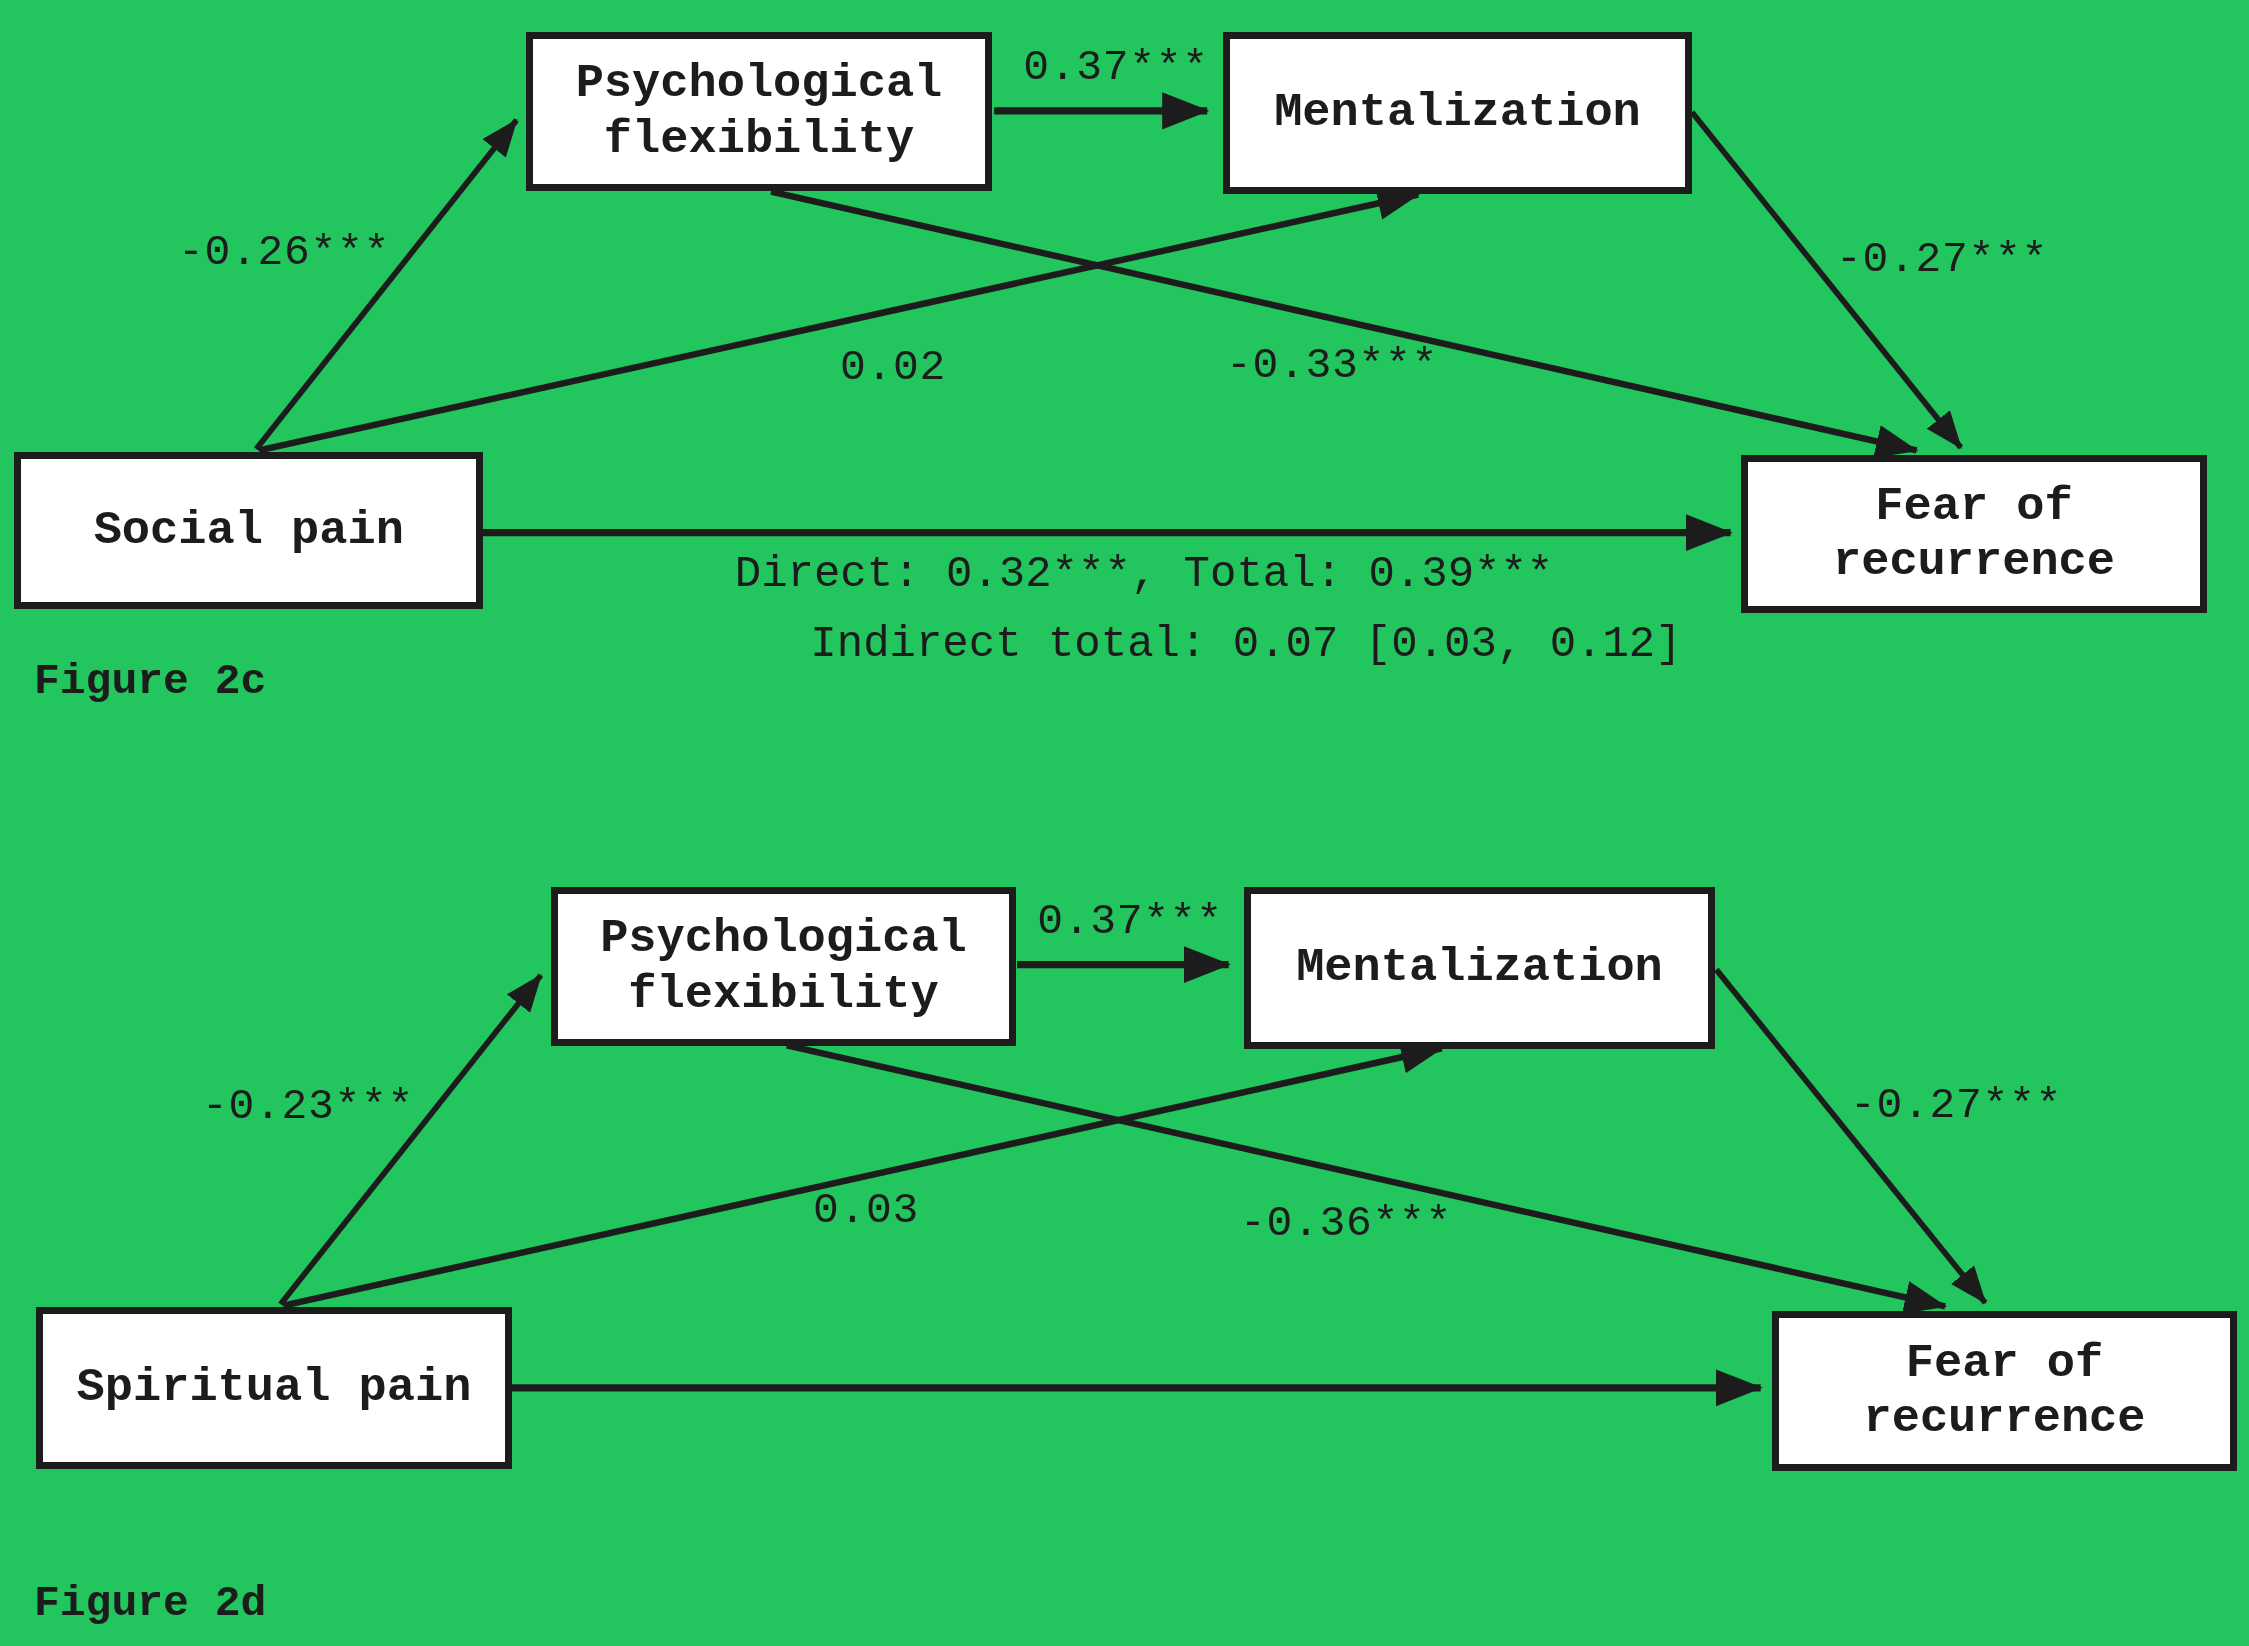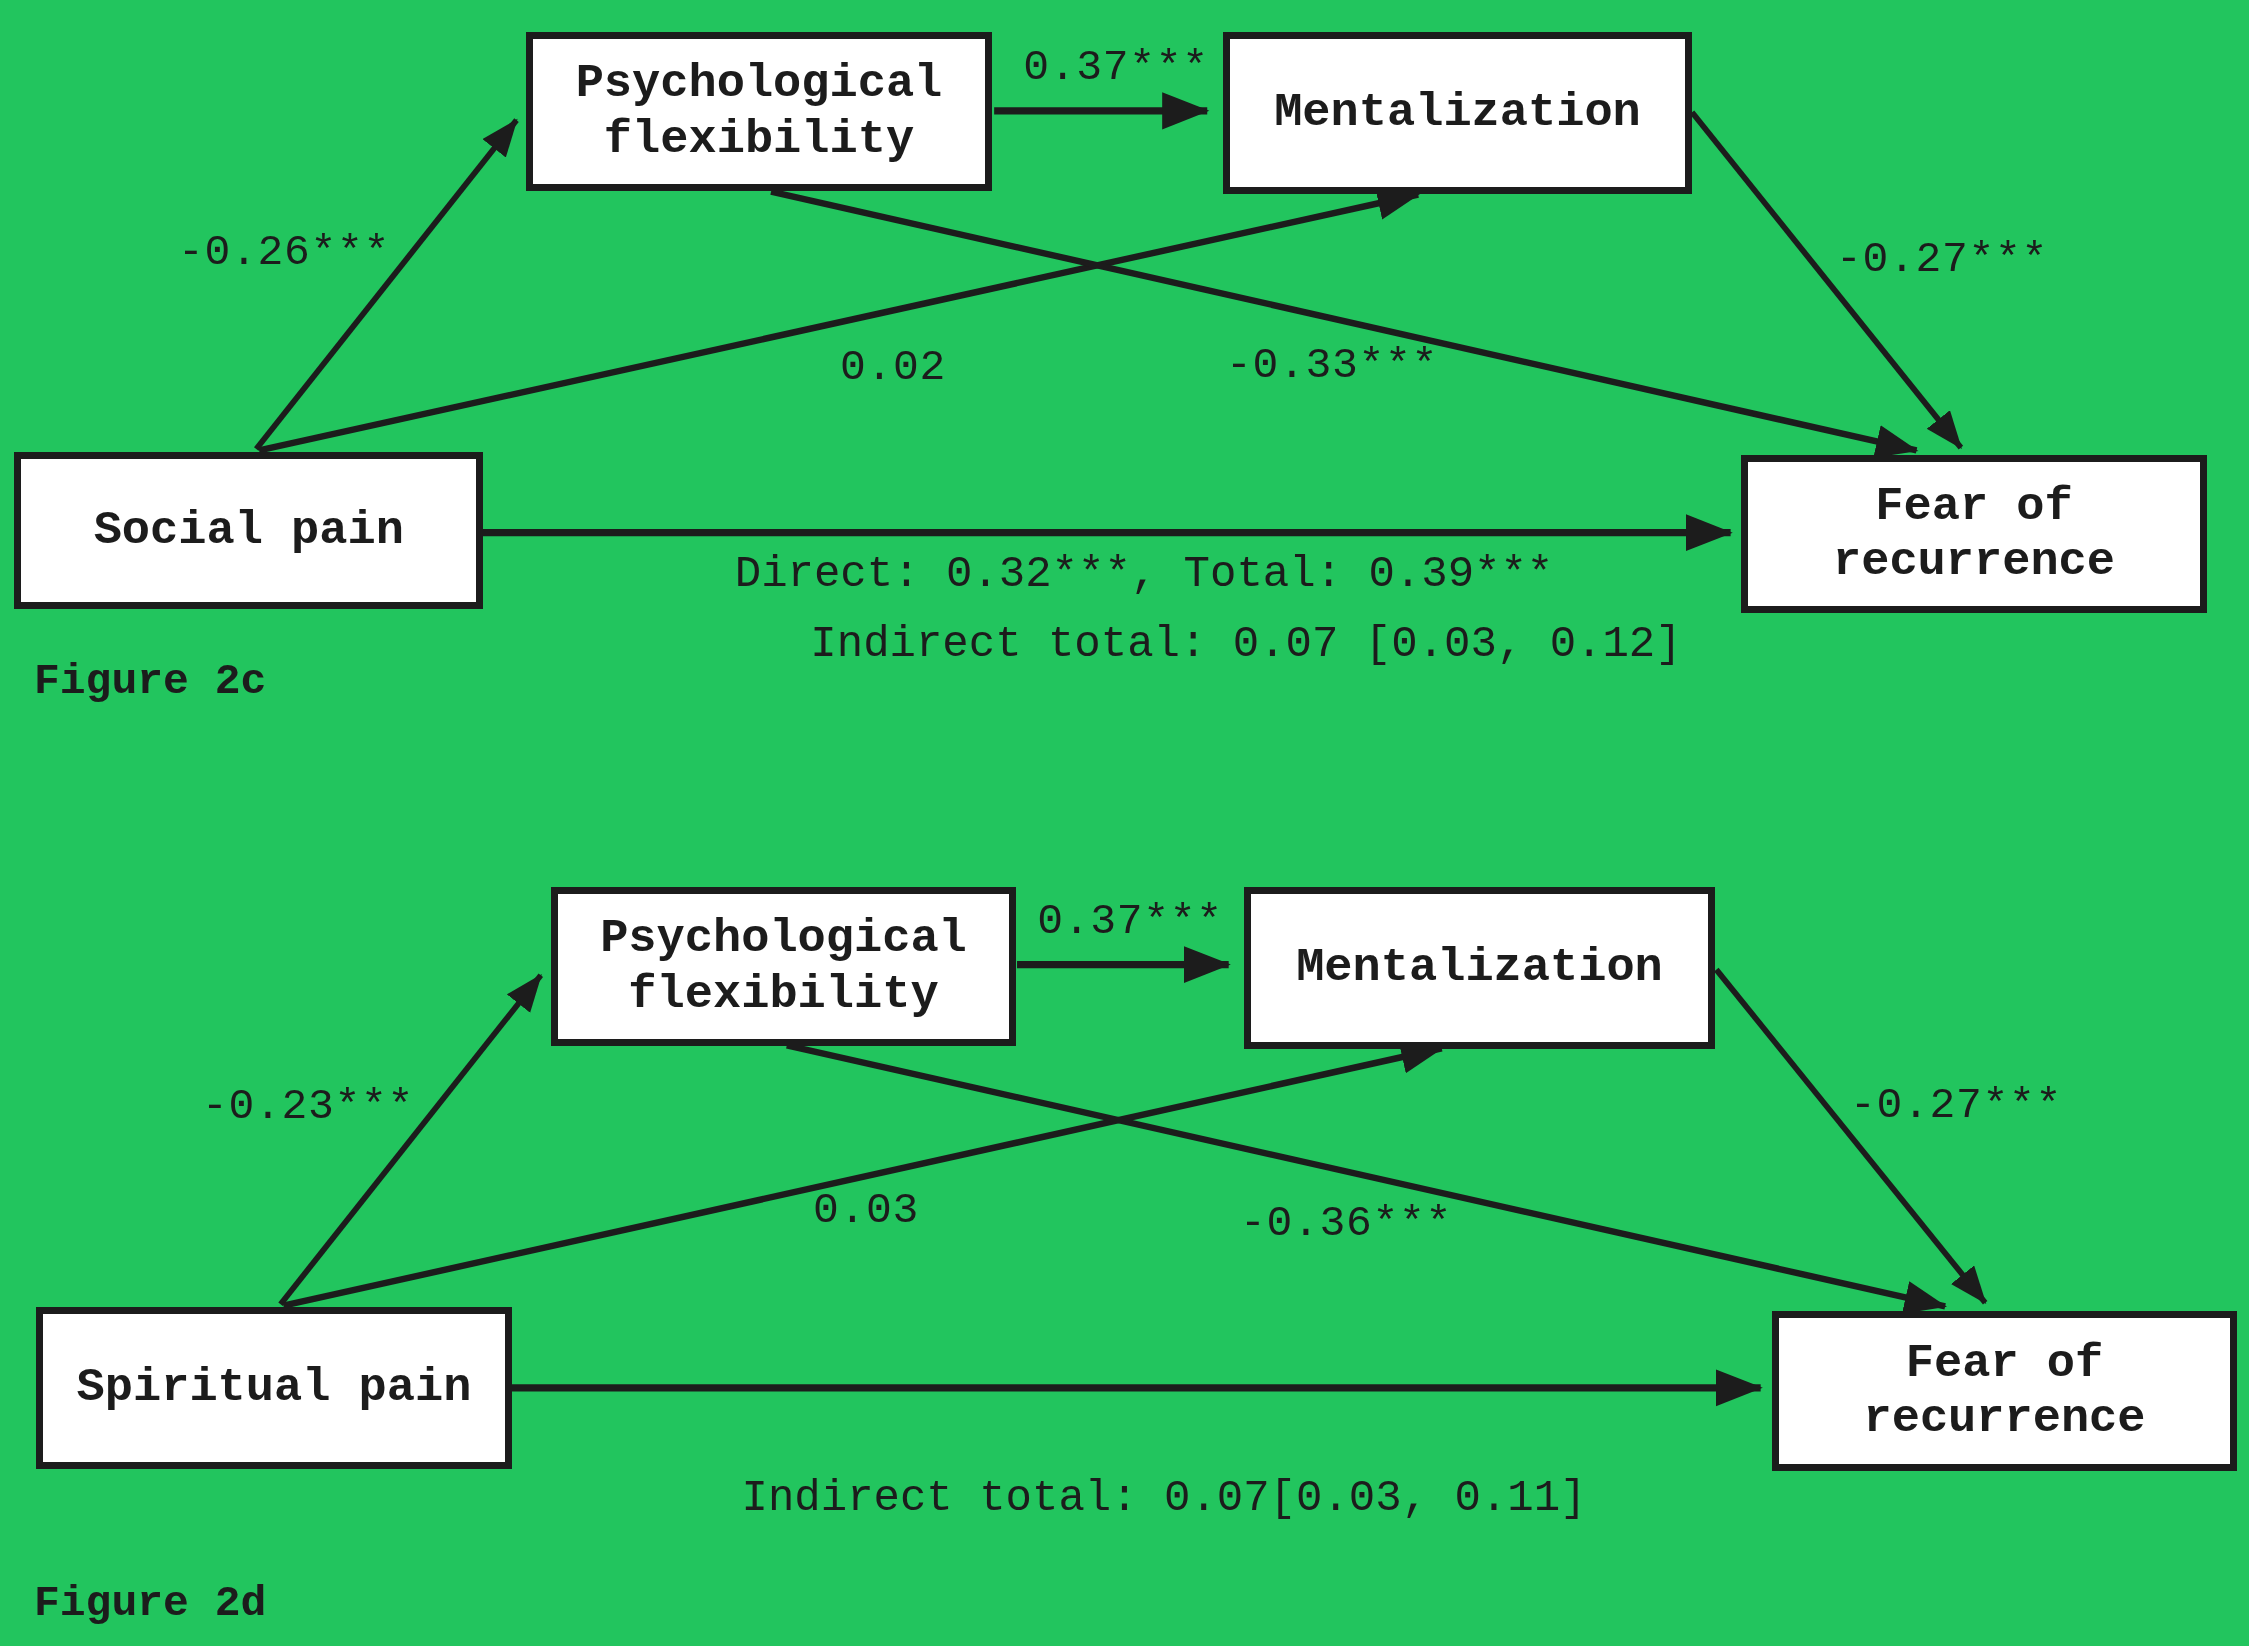--- a/index.html
+++ b/index.html
@@ -123,18 +123,17 @@
 
   <div class="plabel" style="left:308px;top:1106px;">-0.23***</div>
 
   <div class="plabel" style="left:1956px;top:1105px;">-0.27***</div>
 
   <div class="plabel" style="left:866px;top:1210px;">0.03</div>
 
   <div class="plabel" style="left:1346px;top:1223px;">-0.36***</div>
 
 
-  <div class="stats" style="left:1164px;top:1498px;">Indirect total: 0.07[0.03, 0.11]</div>
 
   <div class="caption" style="left:34px;top:1579px;">Figure 2d</div>
 
 </div>
 
 
 </body></html>

